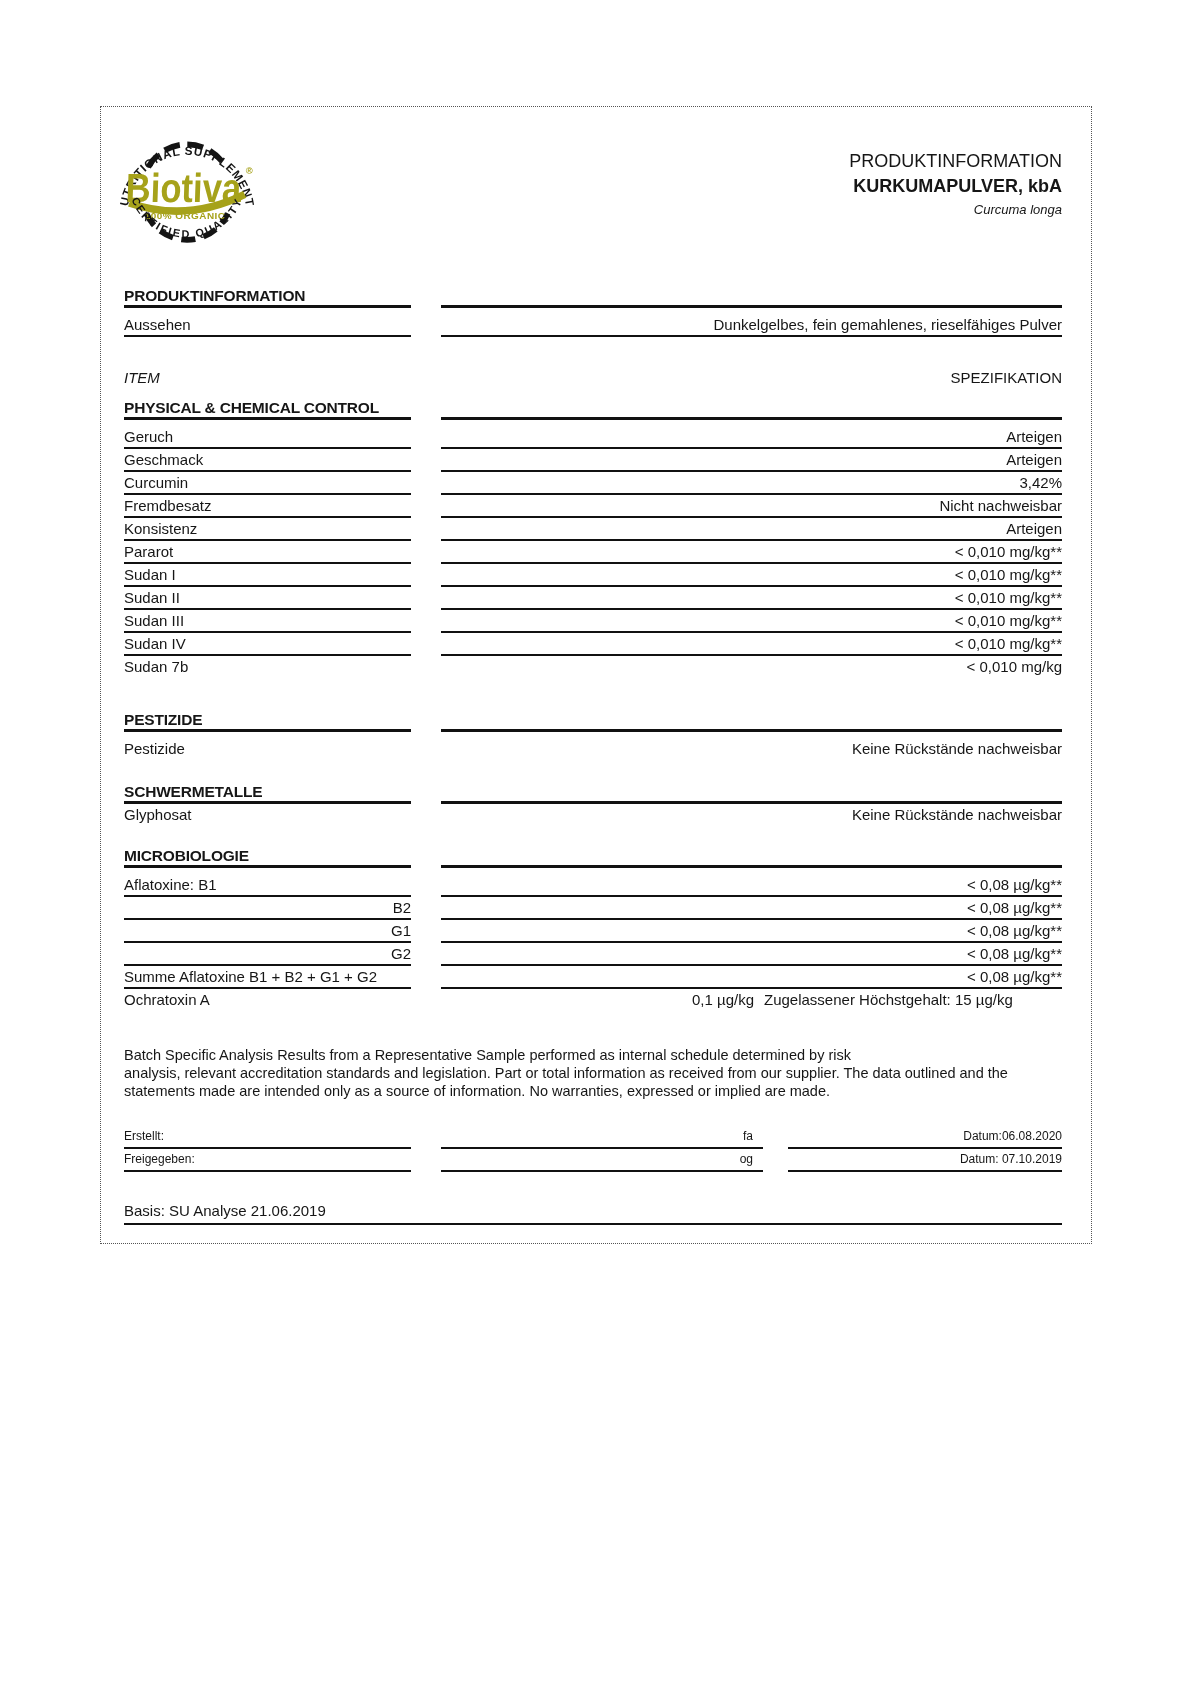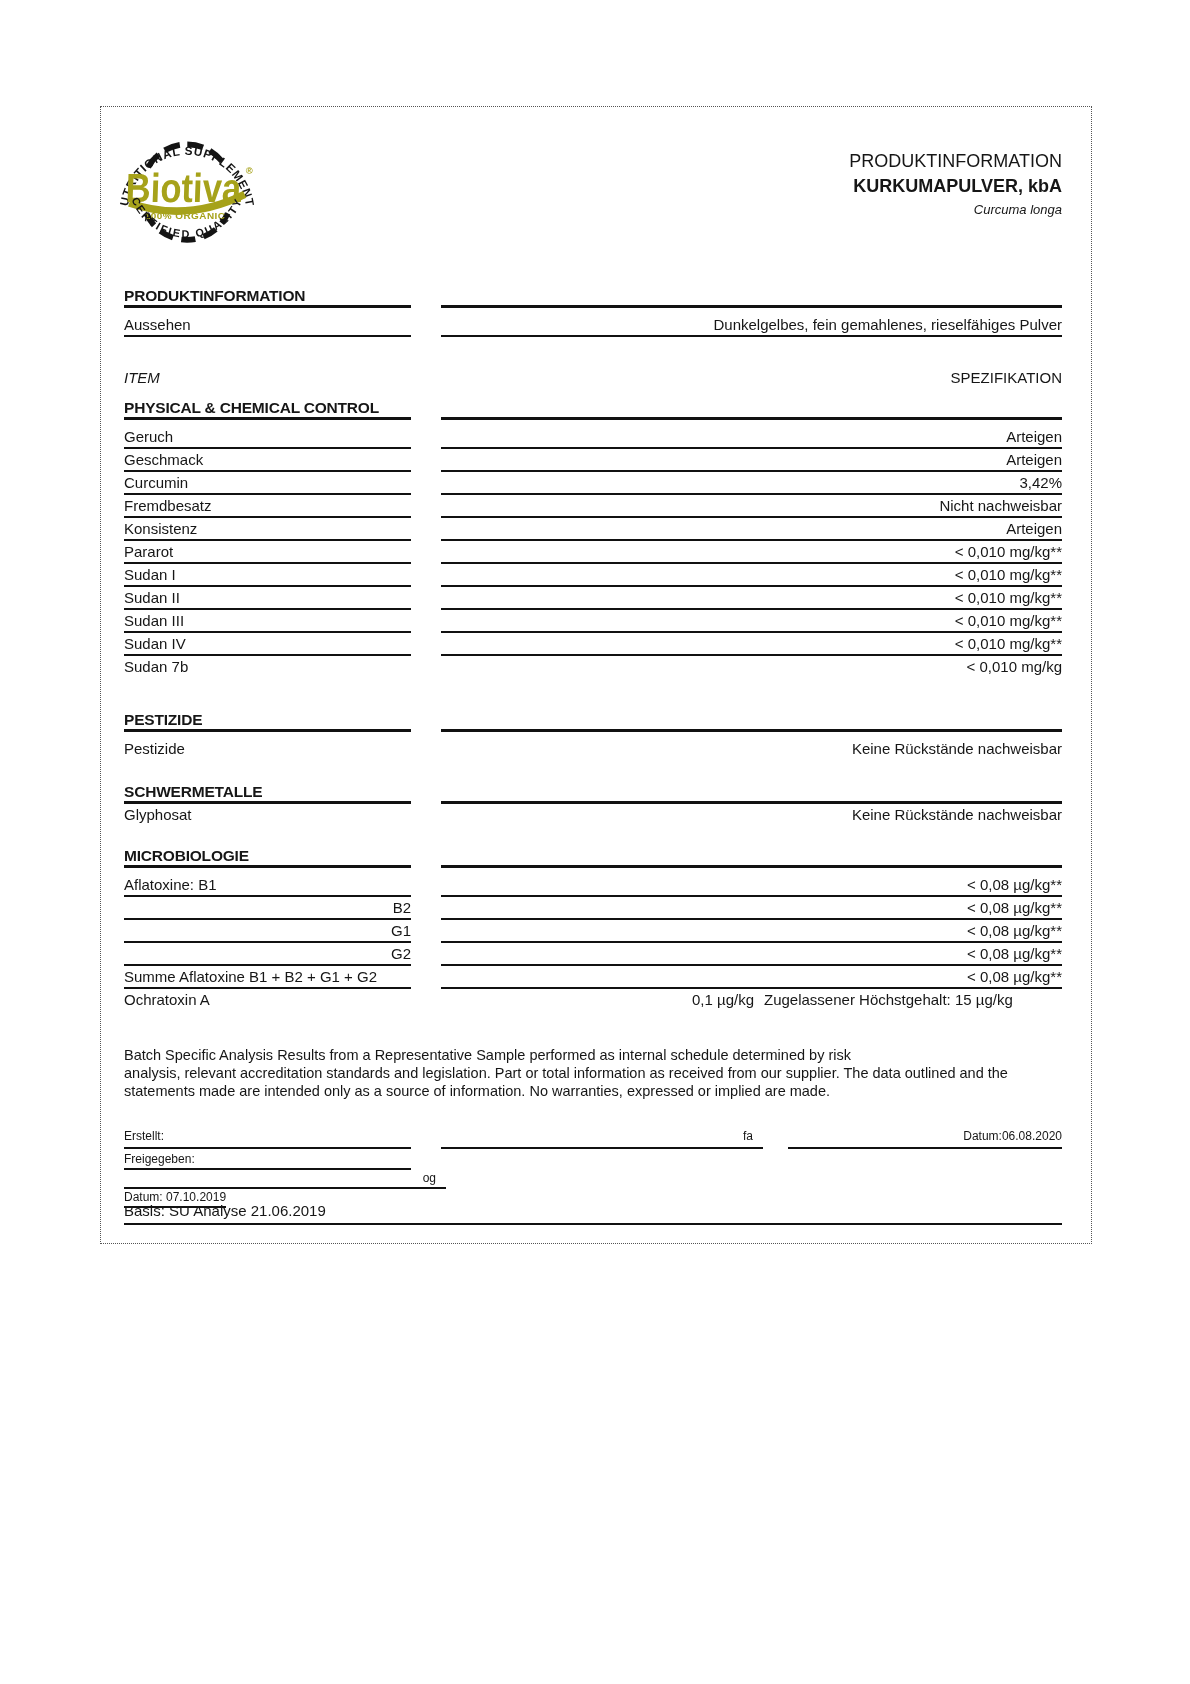--- a/index.html
+++ b/index.html
@@ -54,21 +54,21 @@
   .disclaimer div{white-space:nowrap;}
 
   .sigrow{display:flex;align-items:flex-start;height:21px;box-sizing:border-box;
           font-size:12px;line-height:17px;}
   .s1{width:287px;height:100%;box-sizing:border-box;border-bottom:2px solid #111;}
   .sg1{width:30px;height:100%;}
   .s2{width:322px;height:100%;box-sizing:border-box;border-bottom:2px solid #111;
       text-align:right;padding-right:10px;}
   .sg2{width:25px;height:100%;}
   .s3{flex:1;height:100%;box-sizing:border-box;border-bottom:2px solid #111;text-align:right;}
-  .sigrow+.sigrow{margin-top:2px;flex-direction:column;}
+  .sigrow+.sigrow{margin-top:2px;}
 
   .basisrow{margin-top:30px;height:21px;border-bottom:2px solid #111;
             font-size:15px;line-height:17px;}
 </style>
 </head>
 <body>
 
 <div class="page">
 
   <svg class="logo" viewBox="0 0 150 148" xmlns="http://www.w3.org/2000/svg">

